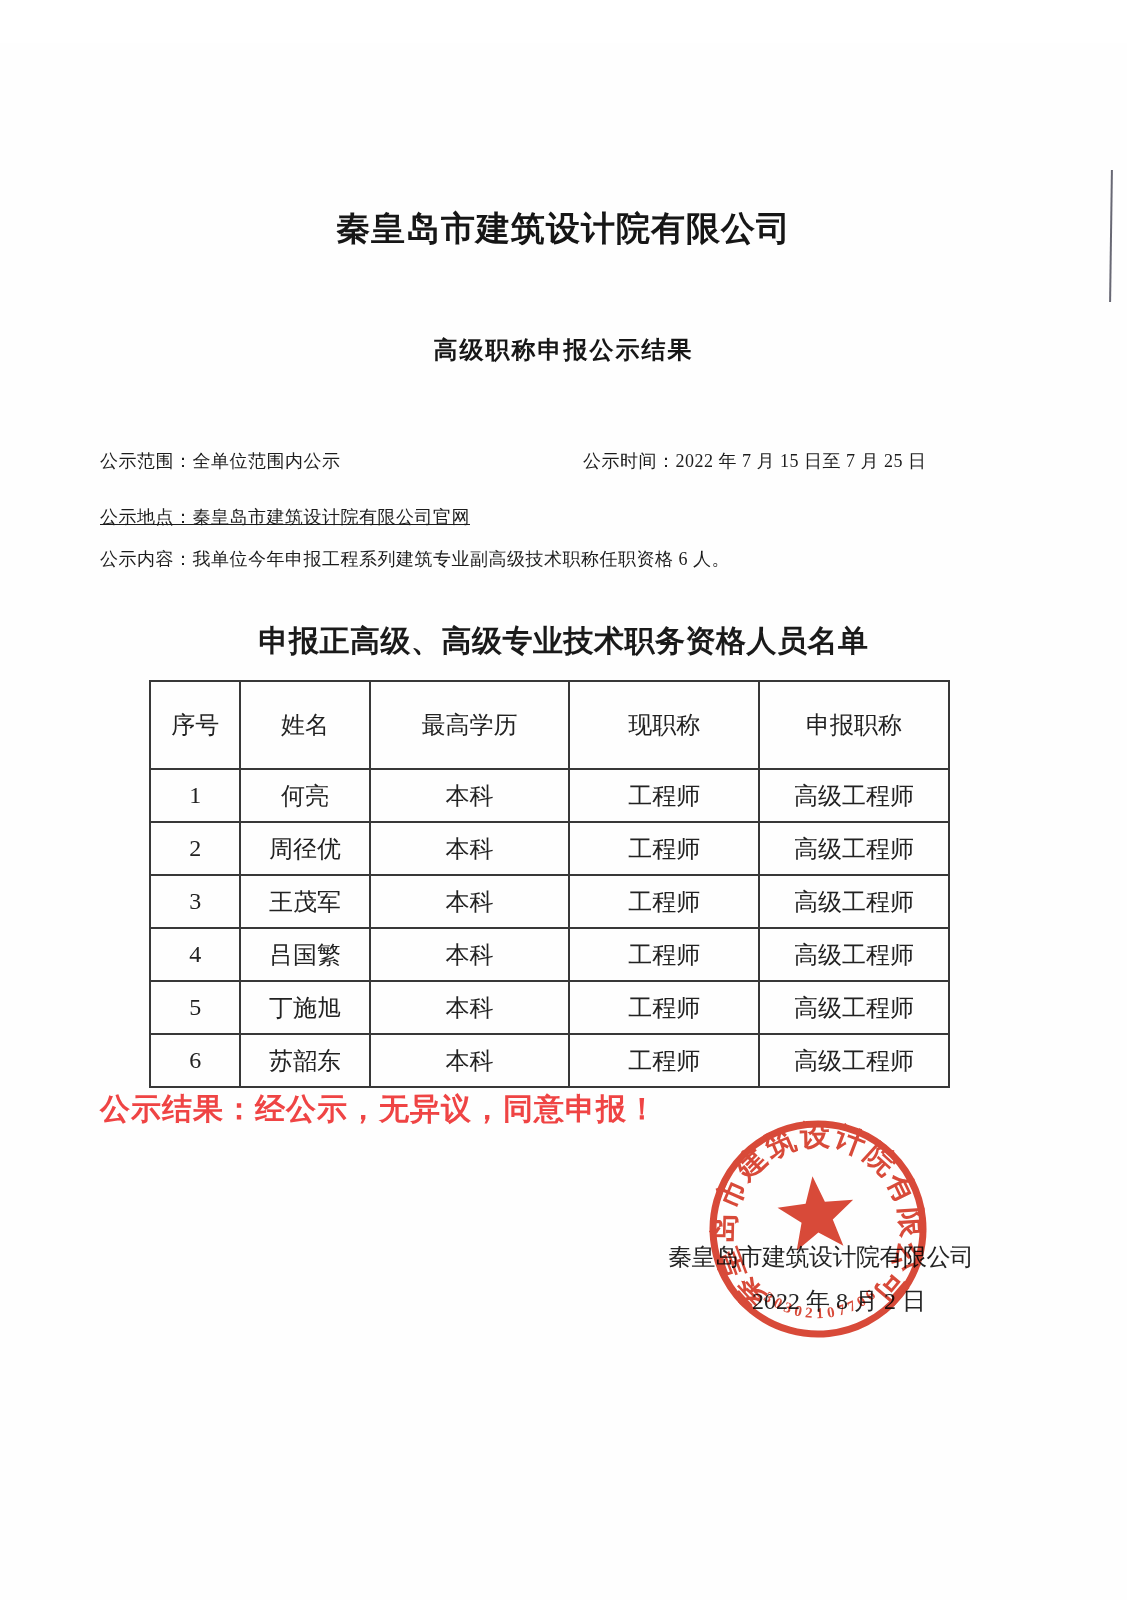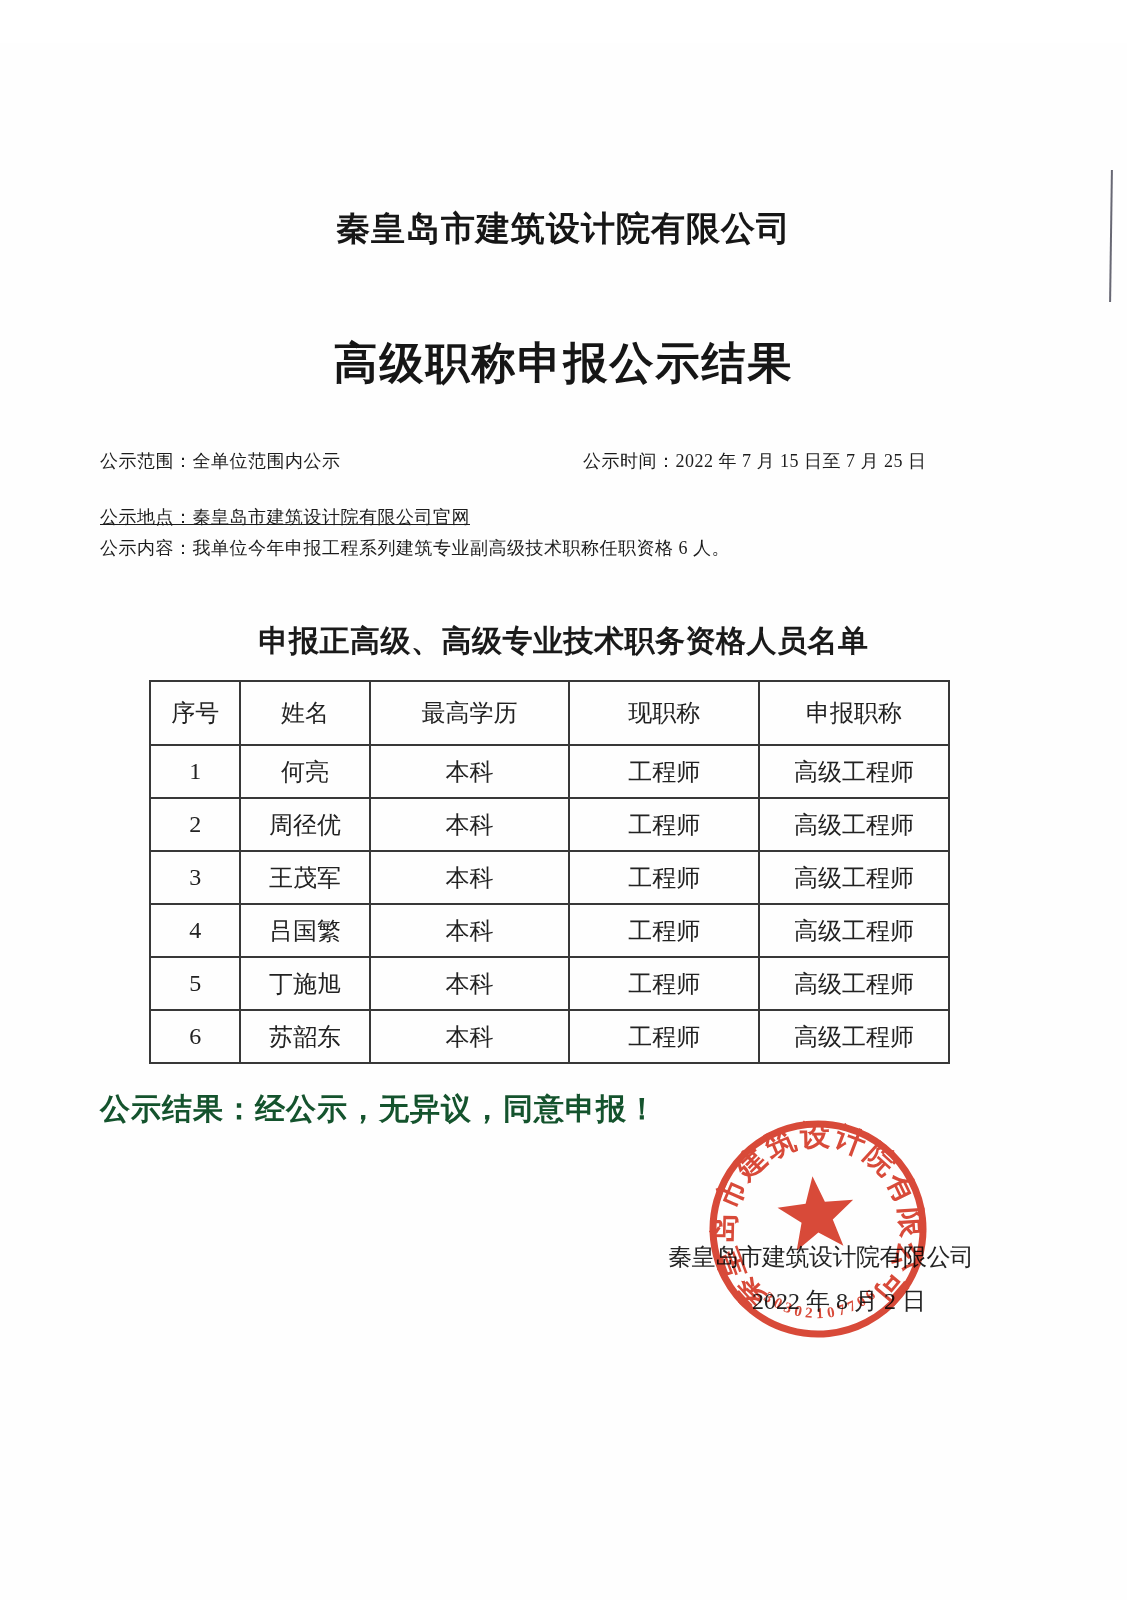--- a/index.html
+++ b/index.html
@@ -22,34 +22,34 @@
     position: absolute;
     left: 0;
     width: 100%;
     text-align: center;
     font-weight: 700;
     color: #161616;
     white-space: nowrap;
   }
   .title-line-1 { top: 163px; font-size: 34px; letter-spacing: 1px; }
   .title-line-2 { top: 236px; font-size: 32px; letter-spacing: 1px; }
-  .title-line-3 { top: 291px; font-size: 44px; letter-spacing: 2px; }
+  .title-line-3 { top: 291px; font-size: 24px; letter-spacing: 2px; }
 
   
   .info-line {
     position: absolute;
     font-size: 18px;
     color: #1c1c1c;
     white-space: nowrap;
     letter-spacing: 0.5px;
   }
   .info-scope    { left: 100px; top: 406px; }
   .info-time     { left: 583px; top: 406px; }
   .info-location { left: 100px; top: 462px; text-decoration: underline; }
-  .info-content  { left: 100px; top: 493px; }
+  .info-content  { left: 100px; top: 504px; }
 
   
   .table-title {
     position: absolute;
     top: 578px;
     left: 0;
     width: 100%;
     text-align: center;
     font-size: 30px;
     font-weight: 600;
@@ -66,31 +66,31 @@
   }
   table.roster th, table.roster td {
     border: 2px solid #383838;
     text-align: center;
     vertical-align: middle;
     font-size: 24px;
     font-weight: 400;
     color: #222222;
     padding: 0;
   }
-  table.roster thead tr { height: 64px; }
+  table.roster thead tr { height: 88px; }
   table.roster tbody tr { height: 53px; }
 
   
   .result-line {
     position: absolute;
     left: 100px;
     top: 1046px;
     font-size: 30px;
     font-weight: 700;
-    color: #14532d;
+    color: #ef4444;
     letter-spacing: 1px;
     white-space: nowrap;
   }
 
   
   .sig-company {
     position: absolute;
     left: 668px;
     top: 1198px;
     font-size: 24px;

